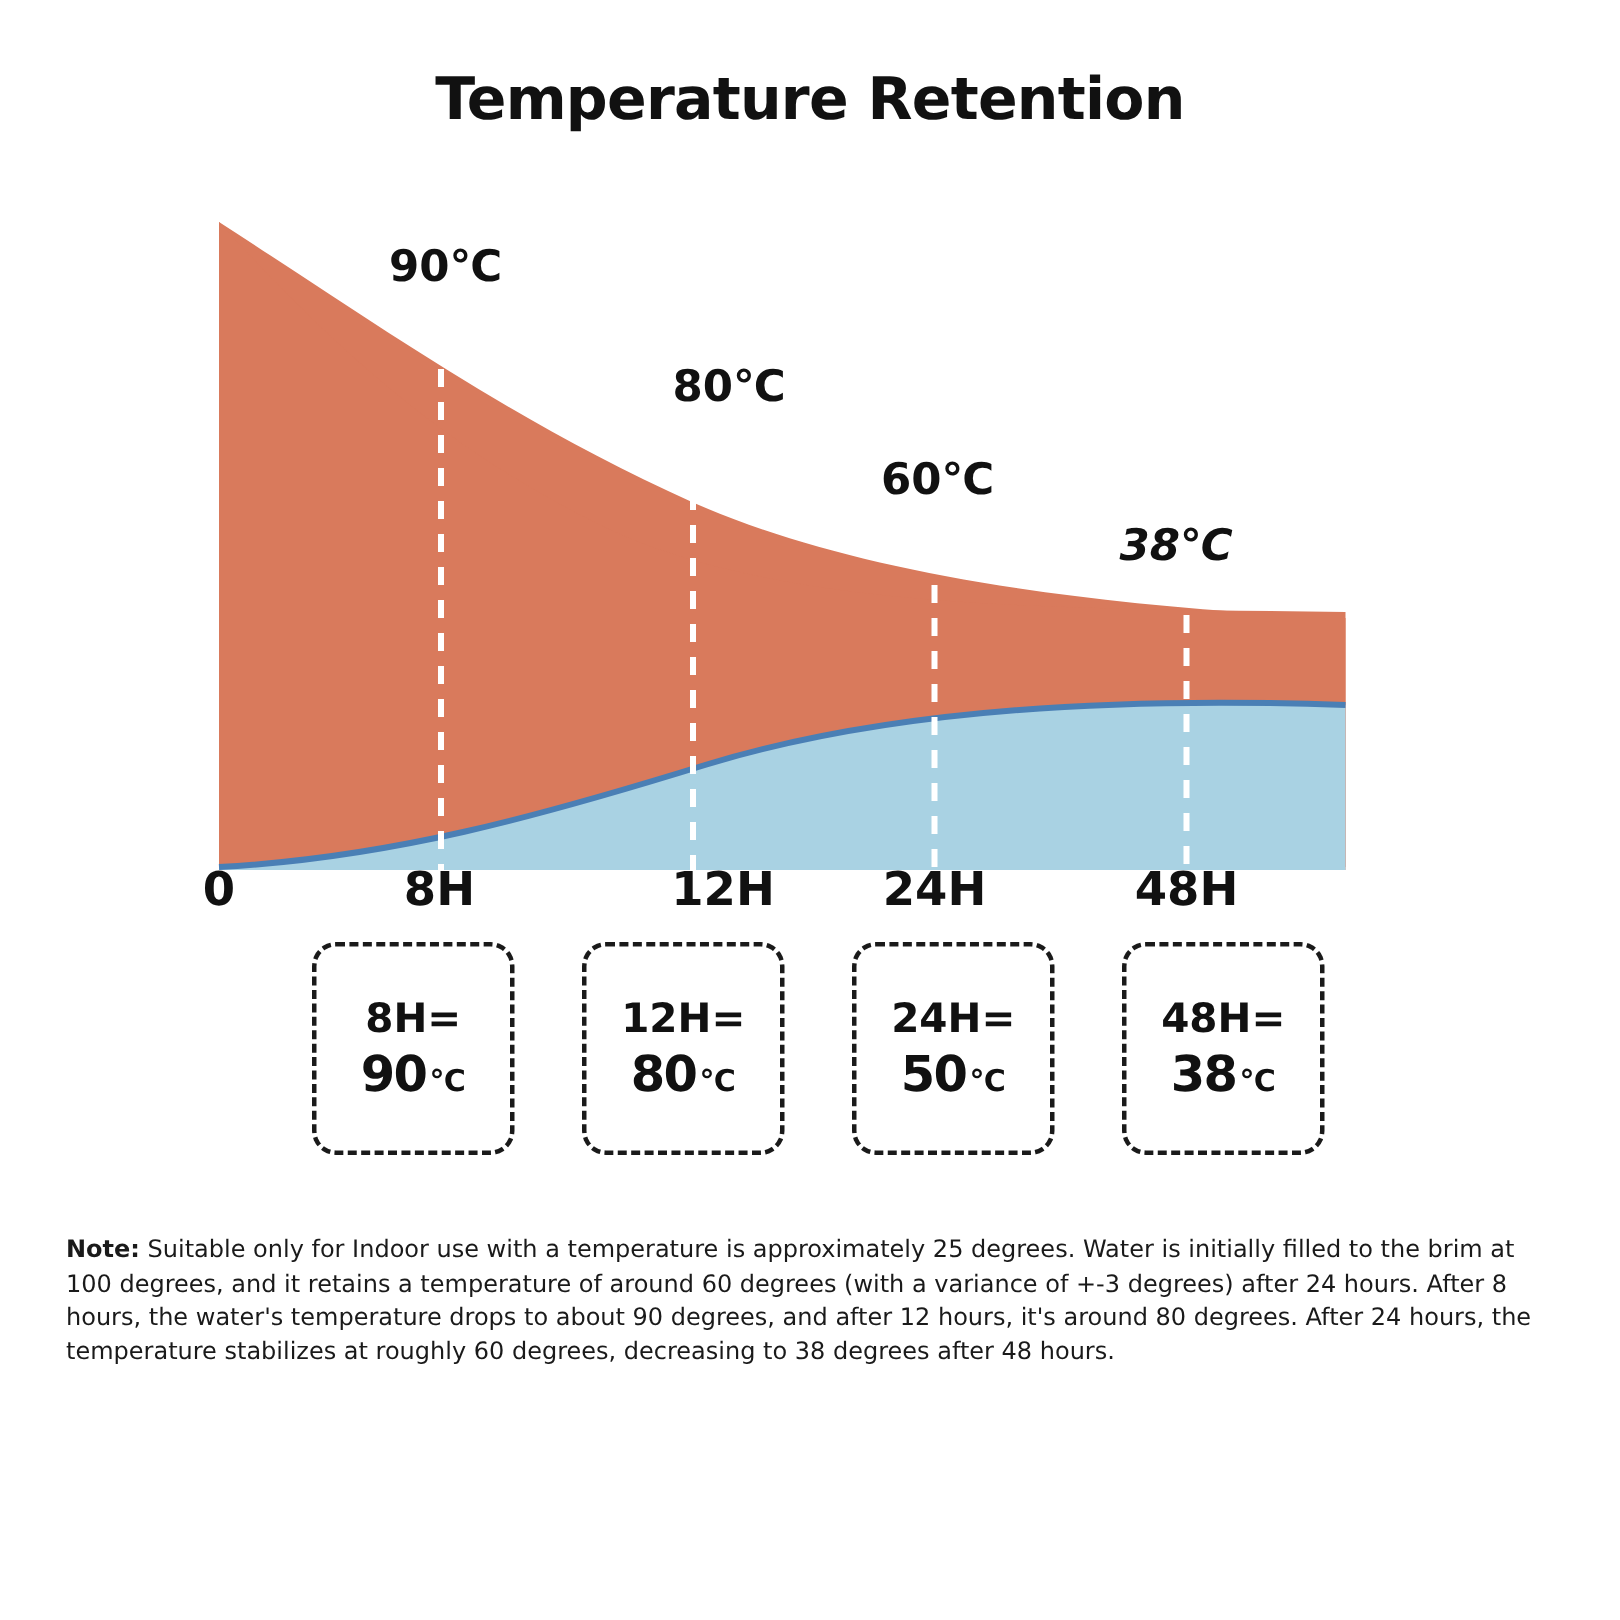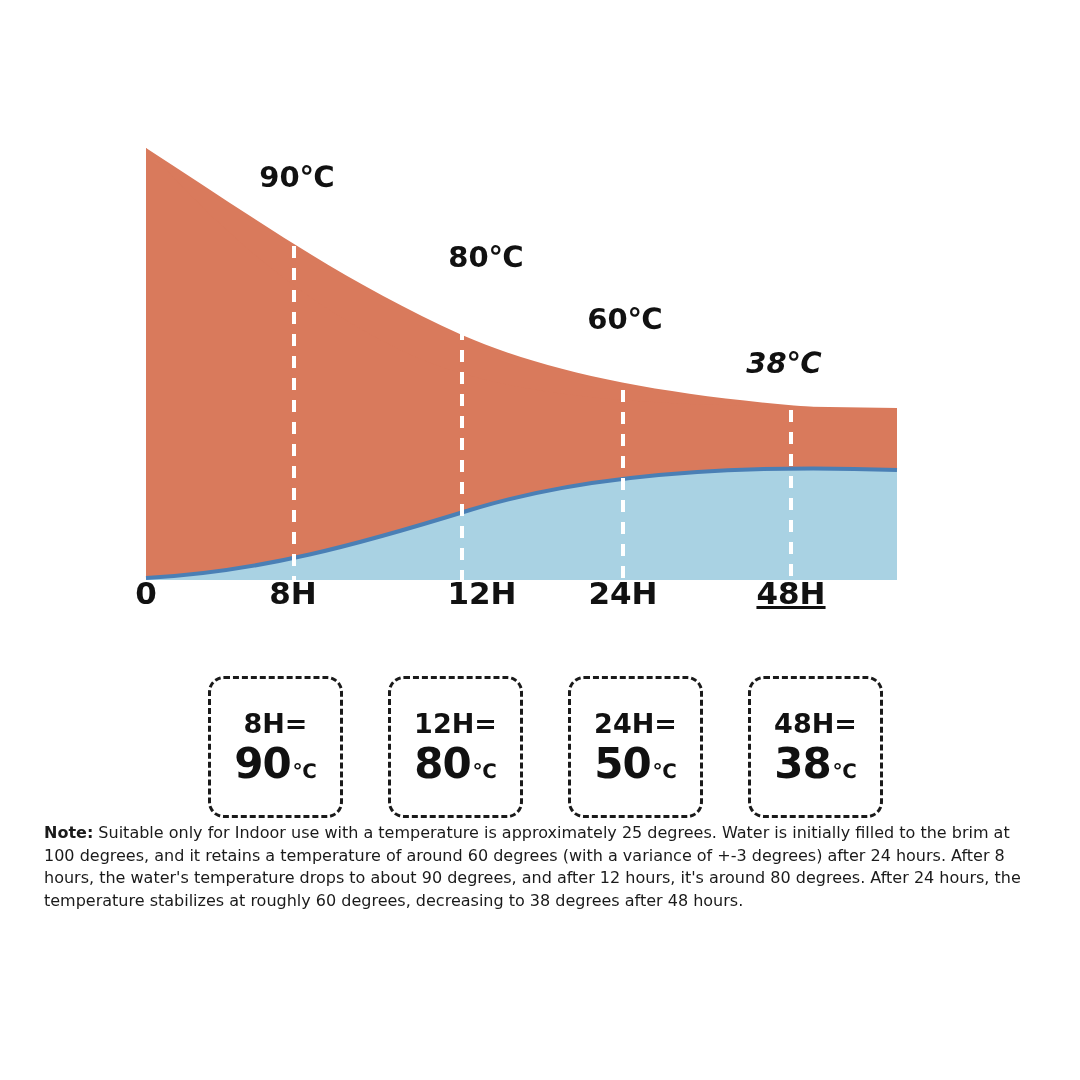--- a/index.html
+++ b/index.html
@@ -70,21 +70,21 @@
     font-weight: bold;
     color: #111111;
     transform: translateX(-50%);
     white-space: nowrap;
   }
 
   
   .boxes {
     position: absolute;
     left: 0;
-    top: 676px;
+    top: 628px;
     width: 1044px;
     height: 160px;
   }
   .box {
     position: absolute;
     width: 135px;
     height: 142px;
     border: 3px dashed #1a1a1a;
     border-radius: 16px;
     box-sizing: border-box;
@@ -100,21 +100,21 @@
     color: #111111;
     line-height: 1;
     margin-bottom: 6px;
   }
   .box-bottom {
     display: flex;
     align-items: baseline;
     line-height: 1;
   }
   .box-val {
-    font-size: 42px;
+    font-size: 33px;
     font-weight: bold;
     color: #111111;
     letter-spacing: -1px;
   }
   .box-unit {
     font-size: 20px;
     font-weight: bold;
     color: #111111;
     margin-left: 2px;
   }
@@ -132,20 +132,21 @@
   }
   .note b {
     font-weight: bold;
   }
 </style>
 </head>
 <body>
 
 <div id="page">
 
+  <div class="chart-title">Temperature Retention</div>
 
   <div class="chart-wrap">
     <svg class="chart-svg" width="1080" height="500" viewBox="0 0 1080 500">
 
       <path fill="#d97a5c" d="M146,28
                C 250,95 340,160 462,215
                C 560,258 700,283 897,292
                L 897,458
                C 700,447 560,430 462,405
                C 340,374 250,430 146,458
@@ -179,21 +180,21 @@
     <div class="temp-callout" style="left:486px; top:120px;">80℃</div>
     <div class="temp-callout" style="left:625px; top:182px;">60℃</div>
     <div class="temp-callout" style="left:784px; top:226px;font-style:italic;">38℃</div>
   </div>
 
   <div class="axis-row">
     <div class="axis-label" style="left:146px; top:0;">0</div>
     <div class="axis-label" style="left:293px; top:0;">8H</div>
     <div class="axis-label" style="left:482px; top:0;">12H</div>
     <div class="axis-label" style="left:623px; top:0;">24H</div>
-    <div class="axis-label" style="left:791px; top:0;text-decoration:underline;">48H</div>
+    <div class="axis-label" style="left:791px; top:0;">48H</div>
   </div>
 
   <div class="boxes">
     <div class="box" style="left:208px; top:0;">
       <div class="box-top">8H=</div>
       <div class="box-bottom">
         <span class="box-val">90</span>
         <span class="box-unit">℃</span>
       </div>
     </div>

